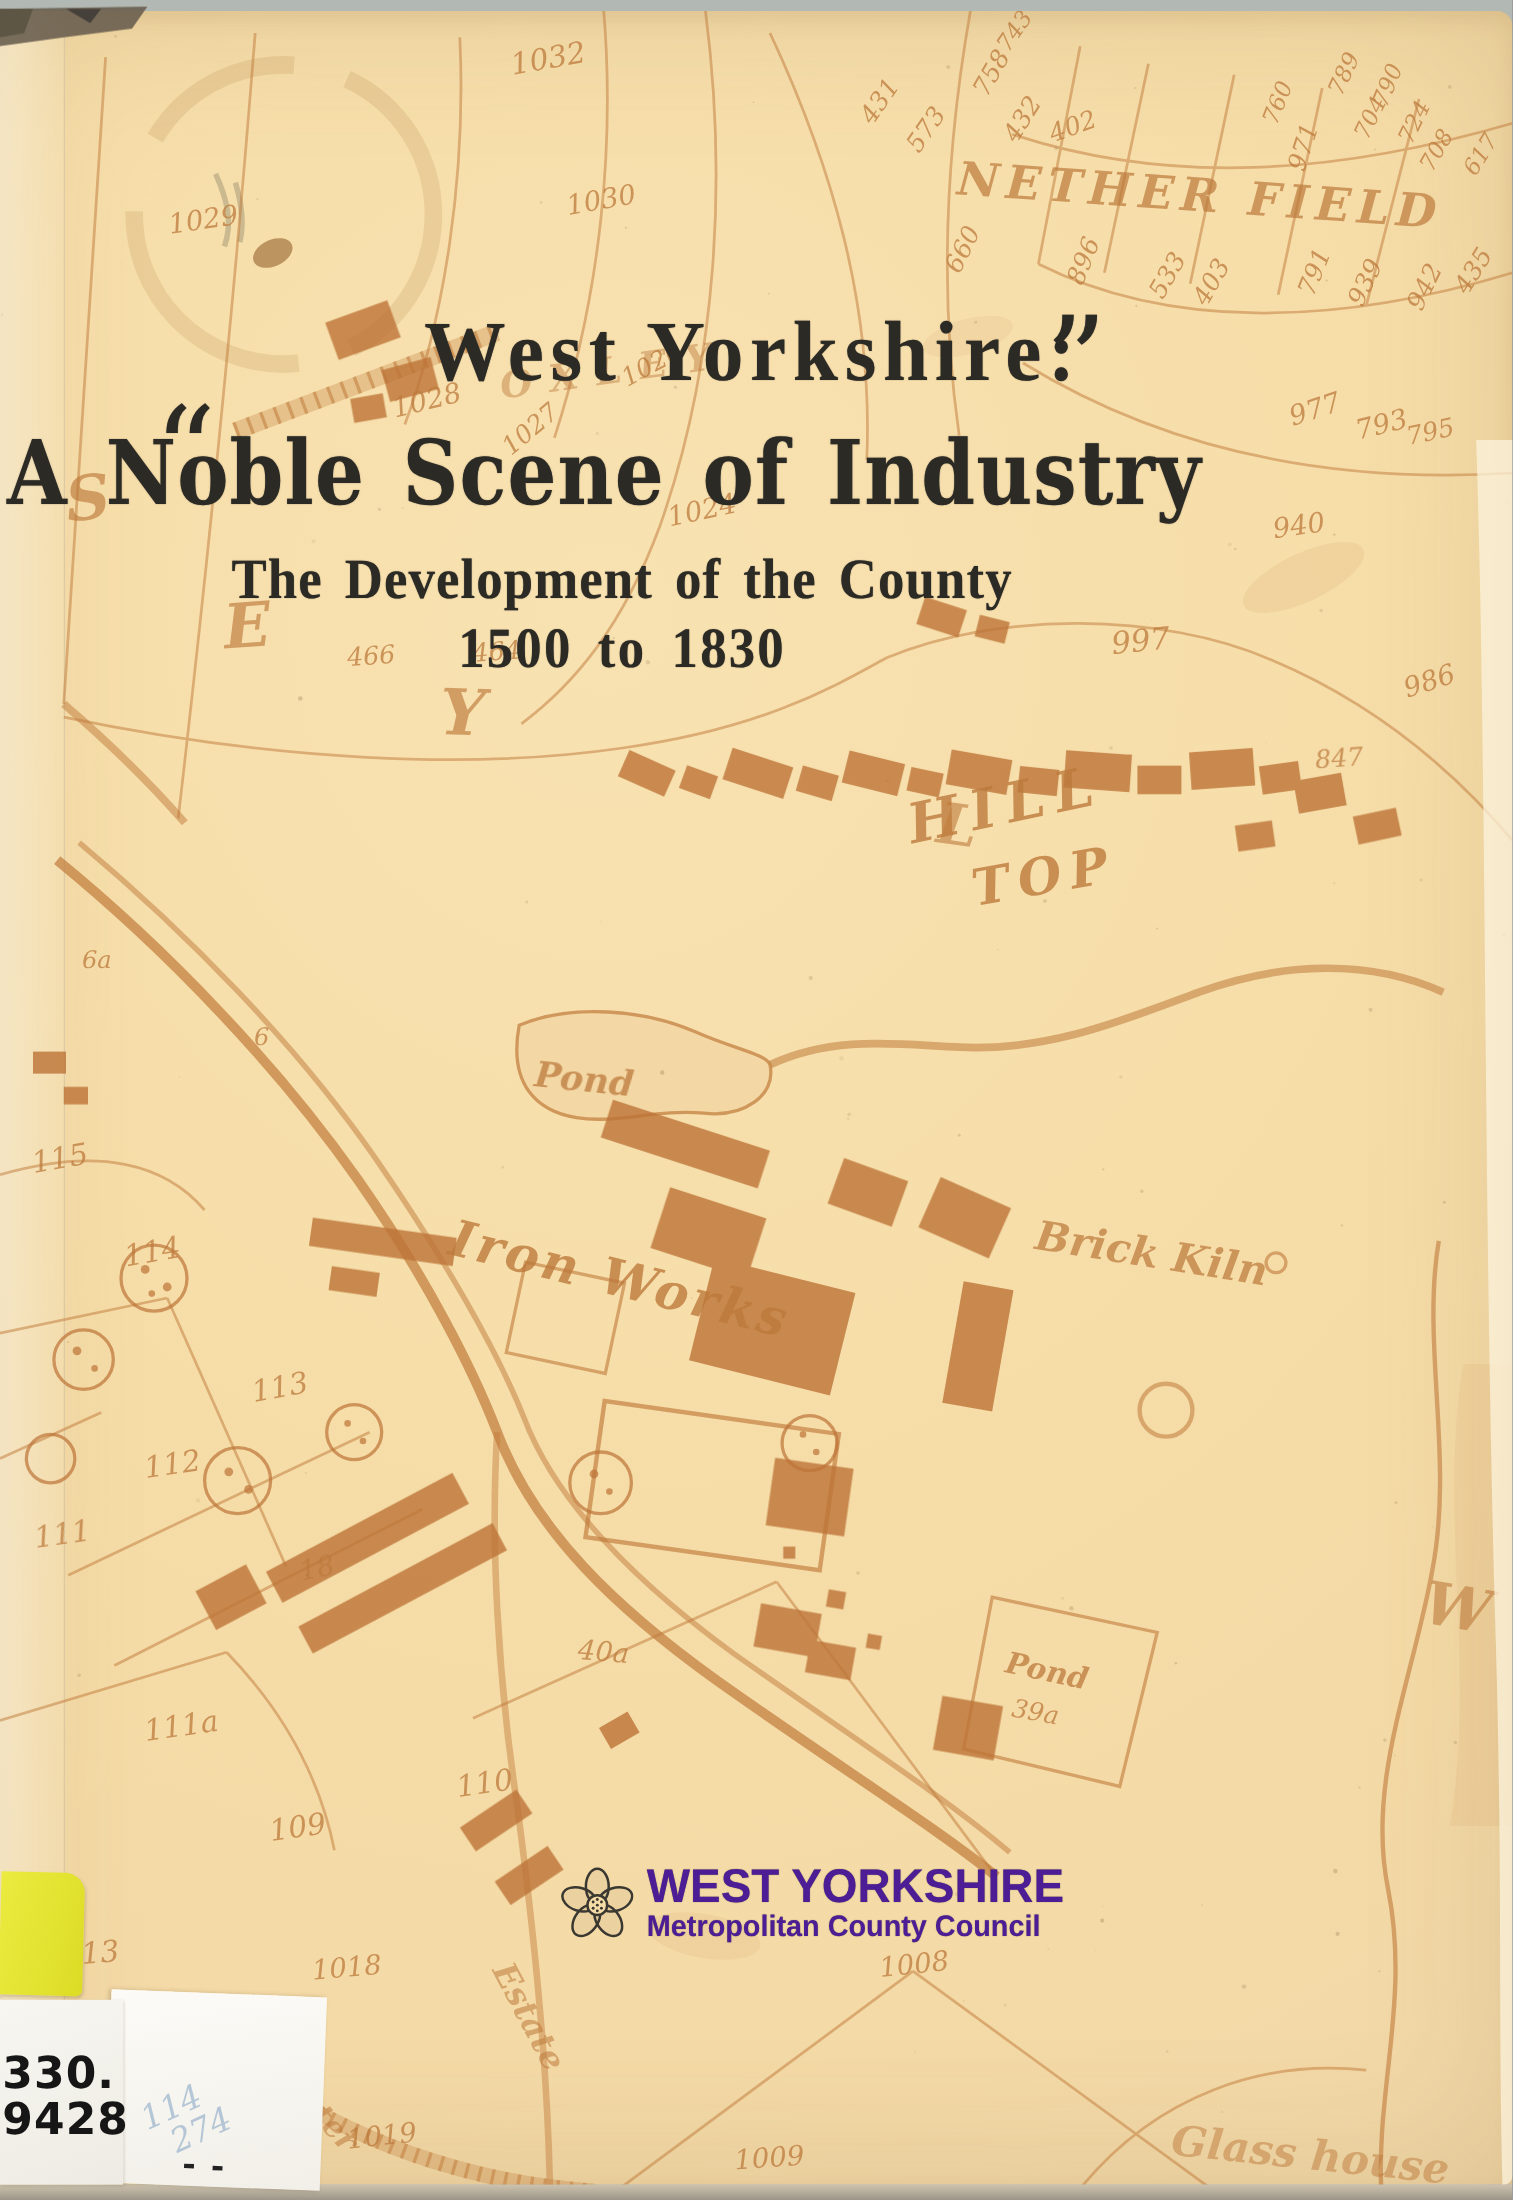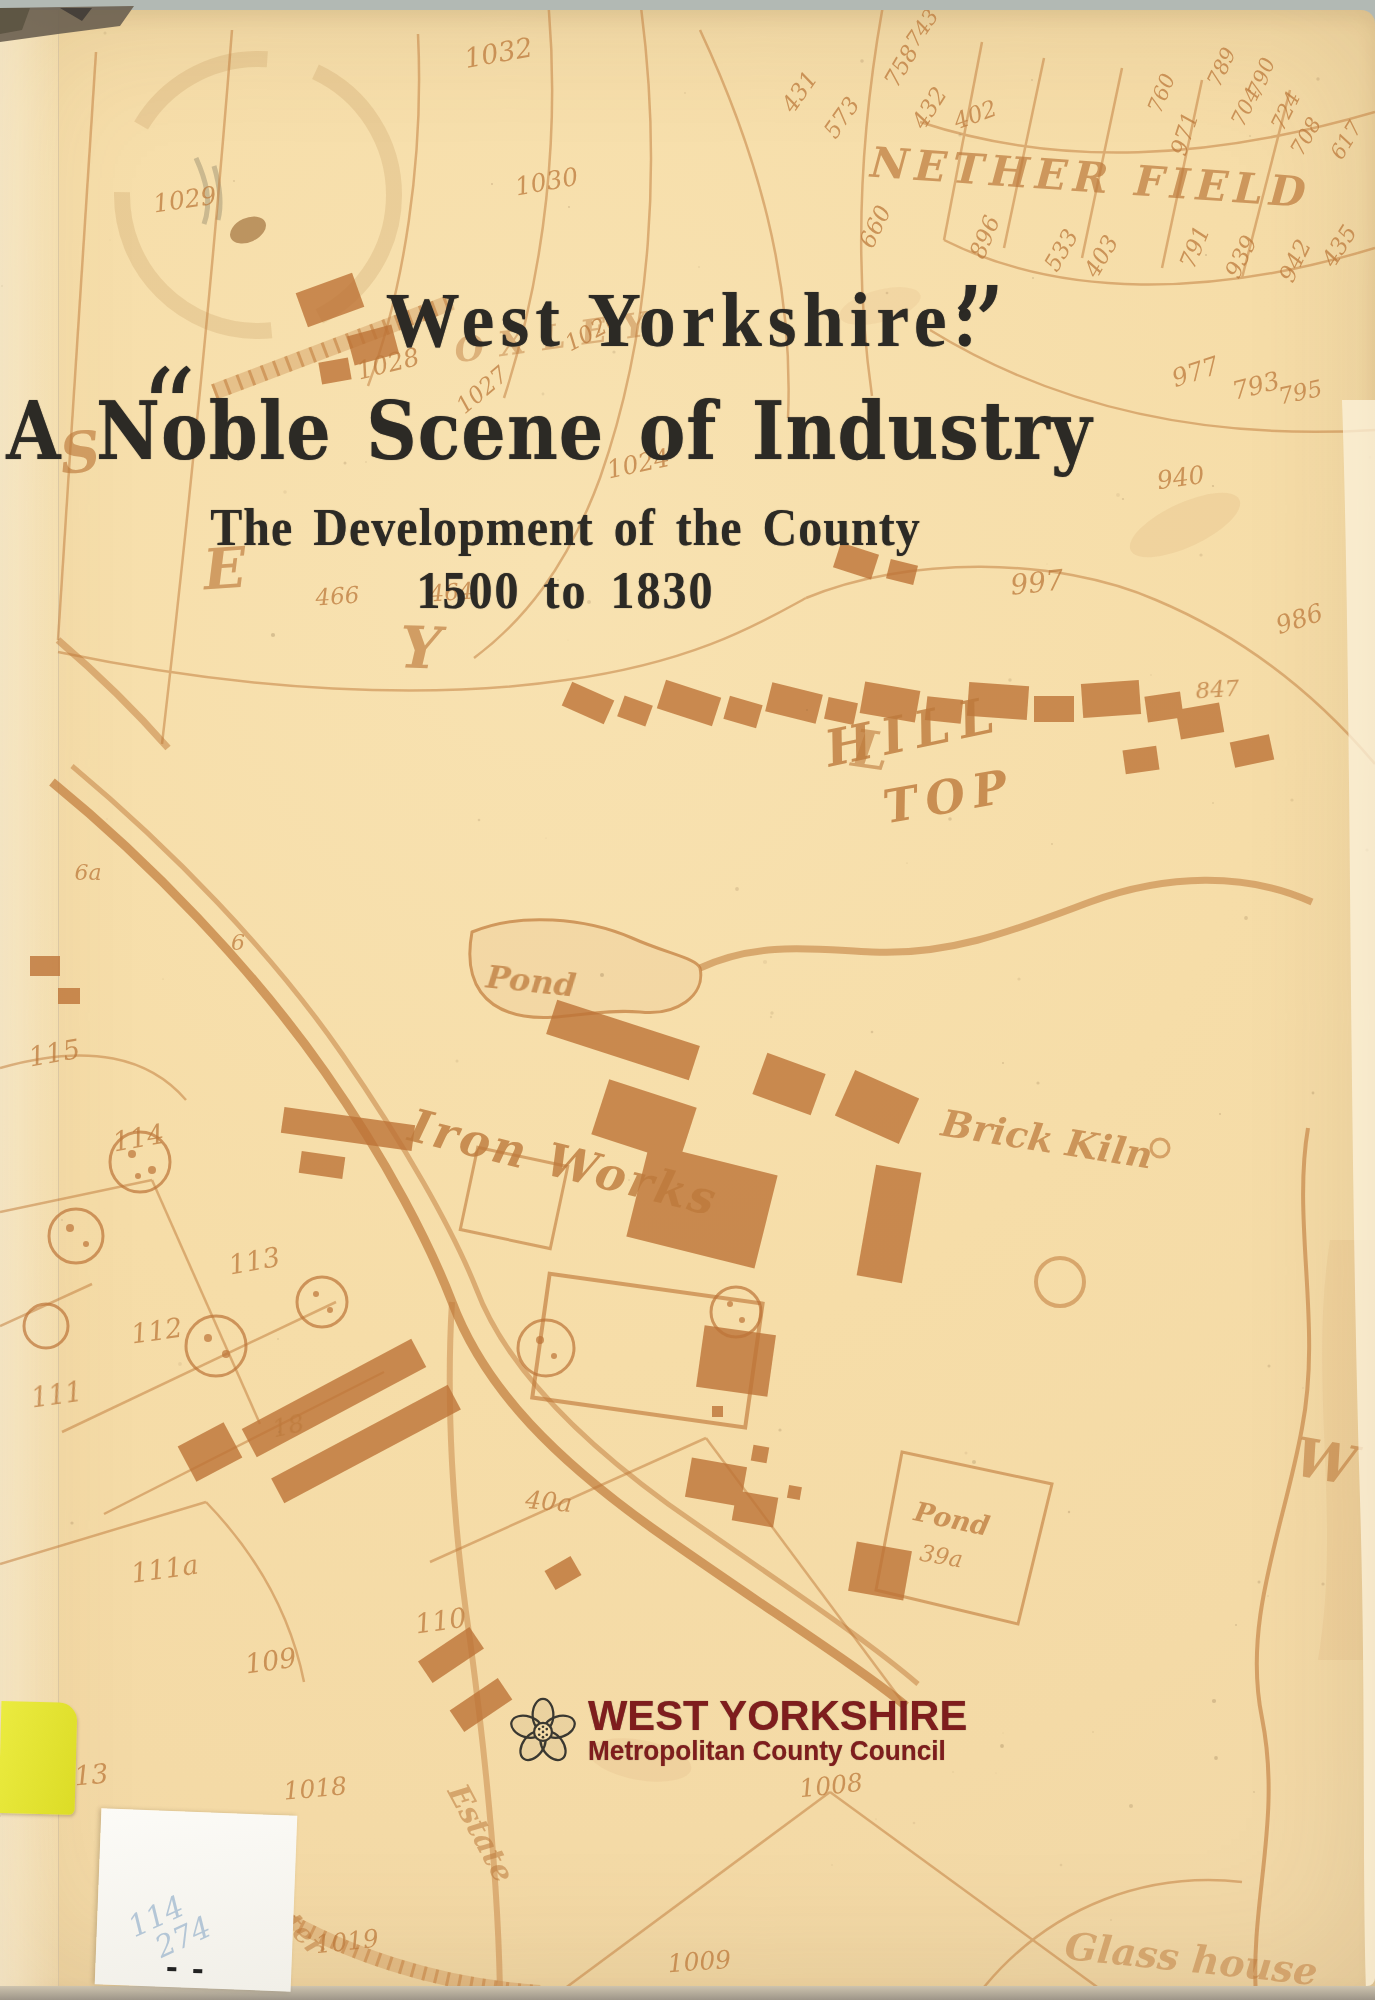--- a/index.html
+++ b/index.html
@@ -29,21 +29,21 @@
         word-spacing:9px;letter-spacing:1px;transform:translateX(-50%) scaleY(1.16);transform-origin:50% 0;}
   .s1{top:497px;margin-left:-122px;font-size:48px;font-weight:bold;word-spacing:7px;letter-spacing:1px;
         transform:translateX(-50%) scaleY(1.08);transform-origin:50% 0;}
   .s2{top:560px;margin-left:-122px;font-size:48px;font-weight:bold;word-spacing:9px;letter-spacing:2px;
         transform:translateX(-50%) scaleY(1.08);transform-origin:50% 0;}
   .quote{position:absolute;font-family:"DejaVu Serif",serif;font-size:110px;line-height:0.4;
         color:#2c2a25;text-shadow:0 0 1px rgba(44,42,37,0.6);}
   .q-open{left:140px;top:388px;}
   .q-close{left:950px;top:306px;}
 
-  .logo{position:absolute;left:510px;top:1692px;display:flex;align-items:center;color:#7f1d1d;}
+  .logo{position:absolute;left:510px;top:1692px;display:flex;align-items:center;color:#4c1d95;}
   .rose{width:66px;height:70px;margin-top:4px;}
   .logo-text{margin-left:12px;font-family:"Liberation Sans",sans-serif;font-weight:bold;
         transform:scaleX(0.97);transform-origin:0 0;}
   .logo-name{font-size:43px;line-height:44px;letter-spacing:0px;
         text-shadow:0 0 1px rgba(58,56,49,0.7);}
   .logo-sub{font-size:27px;line-height:29px;letter-spacing:0px;
         text-shadow:0 0 1px rgba(58,56,49,0.6);}
 
   .yellow-label{position:absolute;left:0;top:1702px;width:76px;height:112px;
         background:linear-gradient(105deg,#ebeb40,#dcdc26);
@@ -433,14 +433,20 @@
   </div>
 
   <div class="yellow-label"></div>
   <div class="white-label-back">
     <div class="handwriting">
       <div>114</div>
       <div class="hw2">274</div>
     </div>
     <div class="label-ticks"></div>
   </div>
+  <div class="white-label-front">
+    <div class="classmark">
+      <div>330.</div>
+      <div>9428</div>
+    </div>
+  </div>
 
 </div>
 
 </body></html>

